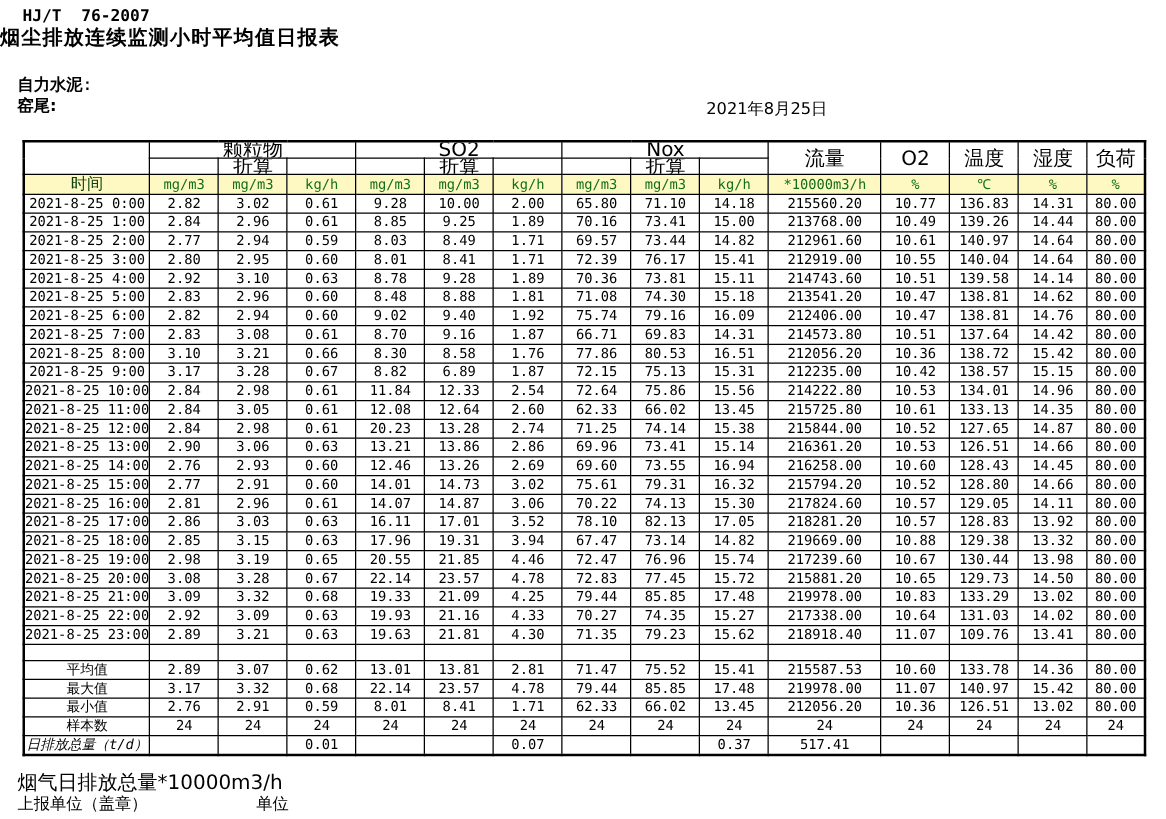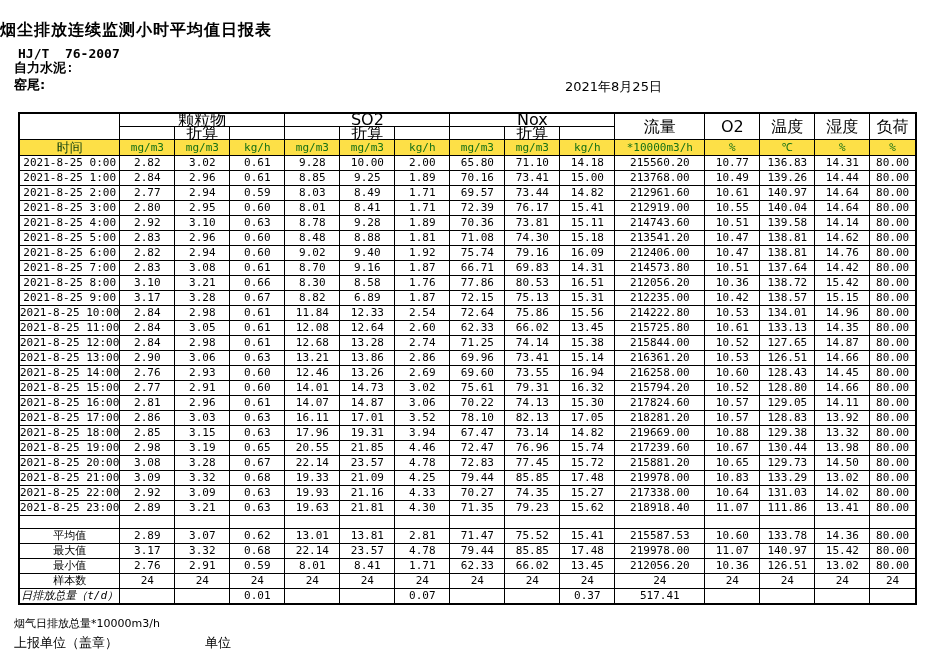--- a/index.html
+++ b/index.html
@@ -3,55 +3,55 @@
 <meta charset="utf-8">
 <style>
   html,body { margin:0; padding:0; }
   body {
     width:933px; height:655px; background:#ffffff; position:relative;
     font-family:"DejaVu Sans", sans-serif; color:#000;
   }
   .std-code {
     position:absolute; left:18px; top:6px;
     font-family:"DejaVu Sans Mono", monospace;
-    font-weight:bold; font-size:13px; white-space:pre;margin-top:40px;
+    font-weight:bold; font-size:13px; white-space:pre;
   }
   .title {
     position:absolute; left:0; top:20px; width:660px; text-align:left;
     font-weight:bold; font-size:16px; letter-spacing:1px;
   }
   .company { position:absolute; left:14px; top:59px; font-weight:bold; font-size:13px;font-family:Liberation Mono, monospace; }
   .stack   { position:absolute; left:14px; top:76px; font-weight:bold; font-size:13px; }
   .date    { position:absolute; left:565px; top:78px; font-size:13px; }
 
   table.report {
     position:absolute; left:18px; top:112px;
     border-collapse:collapse; table-layout:fixed;
     border:2px solid #000;
   }
   table.report td {
     border:1px solid #000; padding:0; overflow:hidden; white-space:nowrap;
     text-align:center; vertical-align:middle;
   }
   tr.hrow td { height:12px; line-height:12px; font-size:16px; }
   tr.units td { height:15px; line-height:15px; font-size:11px;
-    background:#fde047; color:#157015; font-family:"DejaVu Sans Mono", monospace; }
+    background:#fef9c3; color:#157015; font-family:"DejaVu Sans Mono", monospace; }
   tr.units td.time-label {
     font-family:"DejaVu Sans", sans-serif; font-size:13px; color:#10400f; font-weight:normal;
   }
   tr.drow td, tr.srow td {
     height:14px; line-height:14px; font-size:11px;
     font-family:"DejaVu Sans Mono", monospace;
   }
   tr.spacer td { height:12px; line-height:12px; }
   td.c-time { text-align:right; padding-right:3px; }
   td.c-lbl-r { font-family:"DejaVu Sans", sans-serif; font-size:13px; text-align:right; padding-right:2px; }
   td.c-lbl-l { font-family:"DejaVu Sans", sans-serif; font-size:13px; text-align:left; padding-left:1px;font-style:italic; }
 
-  .foot-note  { position:absolute; left:14px;  top:616px; font-size:11px; }
+  .foot-note  { position:absolute; left:14px;  top:616px; font-size:16px; }
   .foot-org   { position:absolute; left:14px;  top:634px; font-size:13px; }
   .foot-unit  { position:absolute; left:205px; top:634px; font-size:13px; }
 </style>
 </head>
 <body>
 
 <div class="std-code">HJ/T  76-2007</div>
 <div class="title">烟尘排放连续监测小时平均值日报表</div>
 <div class="company">自力水泥:</div>
 <div class="stack">窑尾:</div>
@@ -319,21 +319,21 @@
         <td class="c-num">10.61</td>
         <td class="c-num">133.13</td>
         <td class="c-num">14.35</td>
         <td class="c-num">80.00</td>
       </tr>
       <tr class="drow">
         <td class="c-time">2021-8-25 12:00</td>
         <td class="c-num">2.84</td>
         <td class="c-num">2.98</td>
         <td class="c-num">0.61</td>
-        <td class="c-num">12.68</td>
+        <td class="c-num">20.23</td>
         <td class="c-num">13.28</td>
         <td class="c-num">2.74</td>
         <td class="c-num">71.25</td>
         <td class="c-num">74.14</td>
         <td class="c-num">15.38</td>
         <td class="c-num">215844.00</td>
         <td class="c-num">10.52</td>
         <td class="c-num">127.65</td>
         <td class="c-num">14.87</td>
         <td class="c-num">80.00</td>
@@ -514,21 +514,21 @@
         <td class="c-num">3.21</td>
         <td class="c-num">0.63</td>
         <td class="c-num">19.63</td>
         <td class="c-num">21.81</td>
         <td class="c-num">4.30</td>
         <td class="c-num">71.35</td>
         <td class="c-num">79.23</td>
         <td class="c-num">15.62</td>
         <td class="c-num">218918.40</td>
         <td class="c-num">11.07</td>
-        <td class="c-num">111.86</td>
+        <td class="c-num">109.76</td>
         <td class="c-num">13.41</td>
         <td class="c-num">80.00</td>
       </tr>
       <tr class="spacer">
         <td></td>
         <td></td>
         <td></td>
         <td></td>
         <td></td>
         <td></td>

